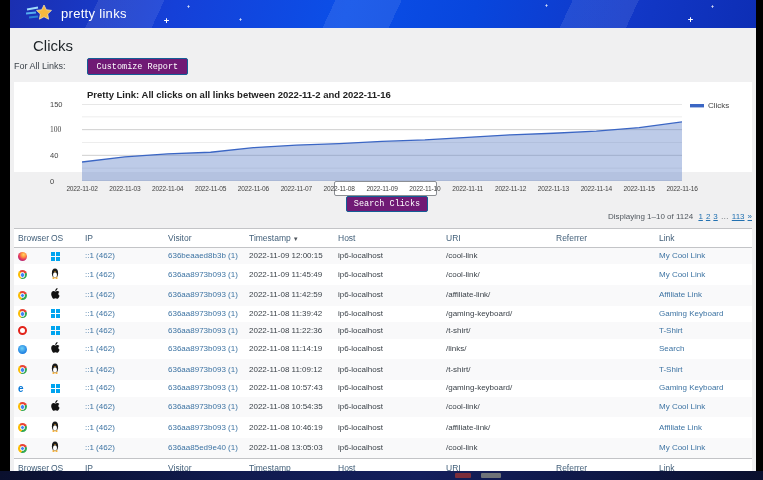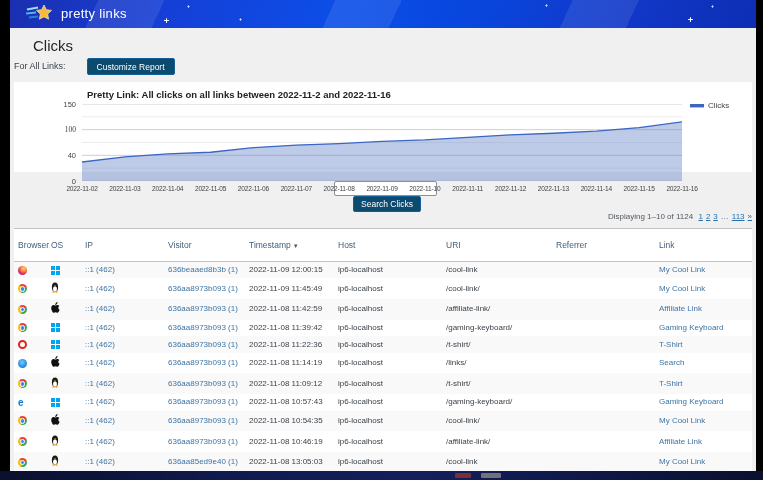--- a/index.html
+++ b/index.html
@@ -15,48 +15,48 @@
   .logo-text{color:#fff;font-size:13px;font-weight:500;letter-spacing:.3px;}
   .sparkle{position:absolute;width:5px;height:5px;z-index:2;}
   .sparkle::before{content:"";position:absolute;left:0;top:2px;width:5px;height:1px;background:#fff;border-radius:1px;}
   .sparkle::after{content:"";position:absolute;left:2px;top:0;width:1px;height:5px;background:#fff;border-radius:1px;}
   .sparkle.sm{transform:scale(.6);}
 
   
   .page-title{margin:9px 0 3px 23px;font-size:15px;font-weight:500;color:#1d2327;}
   .report-row{display:flex;align-items:center;gap:21px;margin:1px 4px 7px 4px;}
   .scope-label{font-size:9px;color:#3c434a;}
-  .btn-primary{background:#0c4a6e;border:1px solid #135e96;color:#fff;border-radius:2px;
-    font-size:8.5px;font-family:Liberation Sans, sans-serif;padding:2.5px 9px;cursor:pointer;}
+  .btn-primary{background:#701a75;border:1px solid #135e96;color:#fff;border-radius:2px;
+    font-size:8.5px;font-family:Liberation Mono, monospace;padding:2.5px 9px;cursor:pointer;}
 
   
   .chart-panel{position:relative;margin:0 4px;height:90px;background:#fff;}
   .chart-title{position:absolute;left:73px;top:7px;font-size:9.5px;font-weight:bold;color:#222;}
   .chart-plot{position:absolute;left:68px;top:22px;width:600px;height:77px;}
   .chart-plot svg{display:block;width:600px;height:77px;}
-  .ytick{position:absolute;left:36px;width:26px;text-align:right;font-size:7.5px;color:#444;}
+  .ytick{position:absolute;left:36px;width:26px;font-size:7.5px;color:#444;}
   .xtick{position:absolute;width:44px;text-align:center;font-size:6.6px;color:#444;letter-spacing:-.2px;}
   .legend{position:absolute;left:676px;top:19px;display:flex;align-items:center;gap:4px;}
   .legend-swatch{width:14px;height:3px;background:#3b66c4;border-bottom:1px solid #aebfe4;}
   .legend-label{font-size:8px;color:#444;}
 
   
   .toolbar-row{display:flex;align-items:center;margin:9px 4px 6px 8px;flex-direction:column;}
   .search-input{width:95px;height:13px;border:1px solid #8c8f94;border-radius:2px;background:#fff;
     font-size:9px;padding:0 3px;font-family:inherit;}
   .btn-search{margin-left:4px;padding:2px 7px;}
   .pagination{margin-left:auto;font-size:8px;color:#50575e;white-space:nowrap;}
   .page-links a{color:#2271b1;text-decoration:underline;margin-left:3px;cursor:pointer;}
   .page-links .dots{margin-left:3px;color:#50575e;}
 
   
   table.clicks-table{width:738px;margin:0 4px;border-collapse:collapse;background:#fff;
     border-top:1px solid #c3c4c7;border-bottom:1px solid #c3c4c7;table-layout:fixed;}
   .clicks-table th{text-align:left;font-weight:normal;font-size:8.5px;color:#44617b;
-    padding:11px 4px;cursor:pointer;}
+    padding:4px 4px;cursor:pointer;}
   .clicks-table thead th{border-bottom:1px solid #c3c4c7;}
   .clicks-table tfoot th{border-top:1px solid #c3c4c7;}
   .clicks-table td{padding:3.5px 4px;font-size:8px;color:#3c434a;overflow:hidden;white-space:nowrap;}
   .clicks-table tbody tr:nth-child(odd){background:#f9f9fa;}
   .clicks-table a{color:#3e74a3;text-decoration:none;cursor:pointer;}
   .sort-arrow{font-size:6px;color:#50575e;margin-left:2px;}
 
   
   .ic{display:inline-block;width:9px;height:9px;border-radius:50%;position:relative;vertical-align:middle;}
   .ic.chrome{background:conic-gradient(from -45deg,#ea4335 0 115deg,#34a853 115deg 240deg,#fbbc05 240deg 360deg);}

